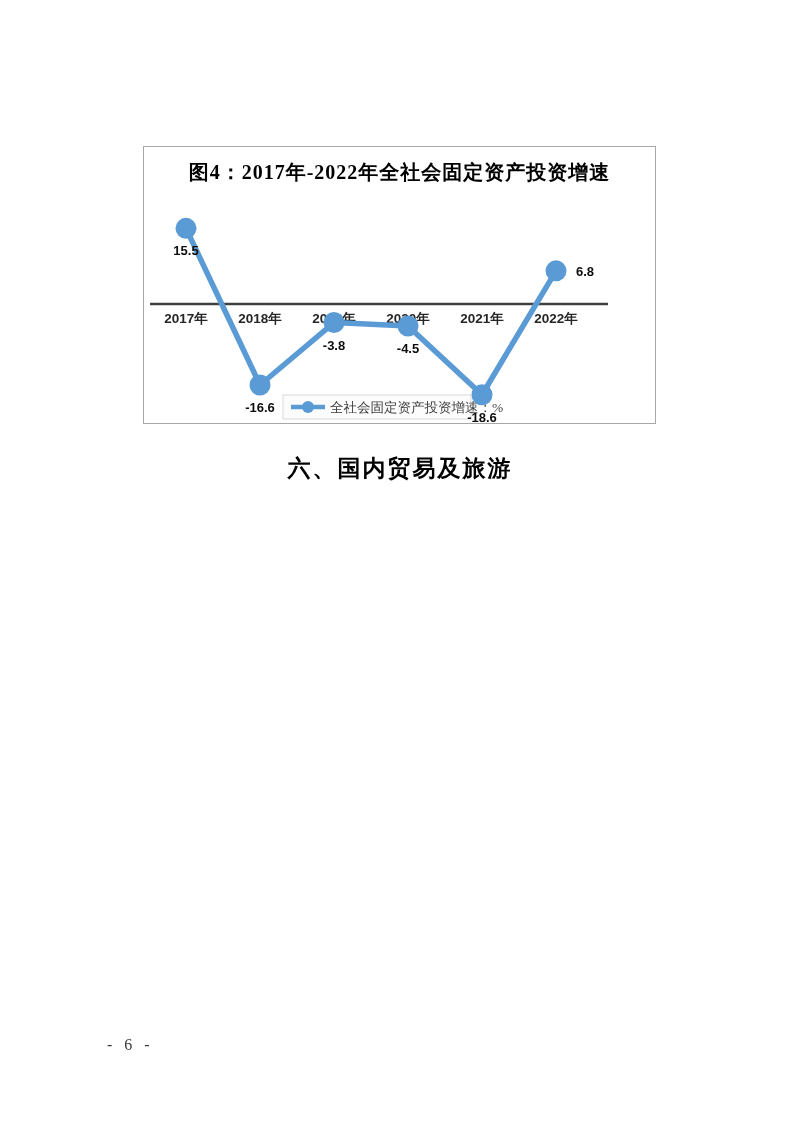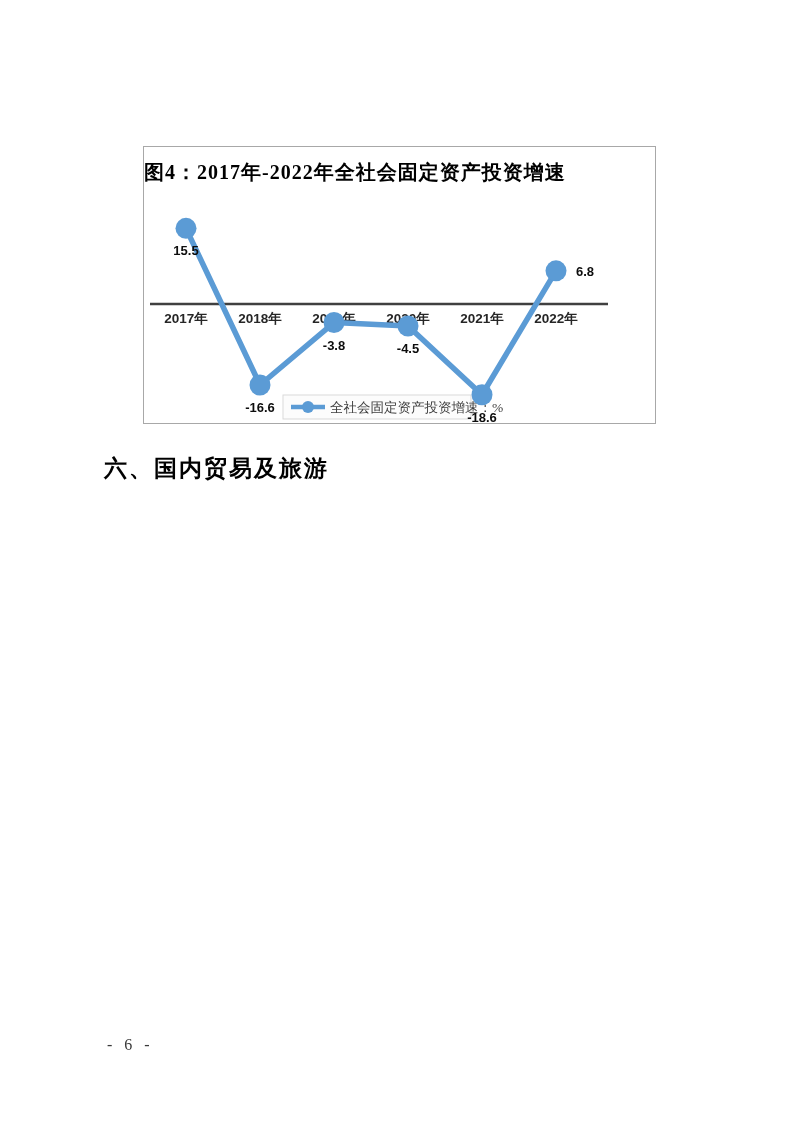--- a/index.html
+++ b/index.html
@@ -15,20 +15,21 @@
   }
   
   .chart-figure {
     position:absolute; left:143px; top:146px;
     width:513px; height:278px;
     border:1px solid #a8a8a8;
     background:#ffffff;
   }
   .chart-title {
     margin-top:12px;
+    text-align:center;
     font-family:"Liberation Serif","DejaVu Serif",serif;
     font-weight:700;
     font-size:20px;
     letter-spacing:1px;
     color:#000;
   }
   .chart-plot { display:block; margin-top:3px; }
   .chart-plot text.xlabel { font-family:"Liberation Sans","DejaVu Sans",sans-serif; font-weight:700; font-size:13.5px; fill:#262626; }
   .chart-plot text.dlabel { font-family:"Liberation Sans","DejaVu Sans",sans-serif; font-weight:700; font-size:13px; fill:#0d0d0d; }
   .chart-plot text.legend-label { font-family:"Liberation Serif","DejaVu Serif",serif; font-size:13.5px; fill:#404040; }
@@ -38,21 +39,21 @@
   }
   .content p {
     font-size:21px;
     line-height:38.5px;
     text-align:justify;
     text-indent:2em;
     letter-spacing:0.5px;
     color:#141414;
   }
   .section-heading {
-    text-align:left;
+    text-align:center;
     font-family:"Liberation Sans","DejaVu Sans",sans-serif;
     font-weight:700;
     font-size:23px;
     line-height:30px;
     margin-top:16px;
     margin-bottom:18px;
     letter-spacing:2px;
     color:#000;
   }
   

